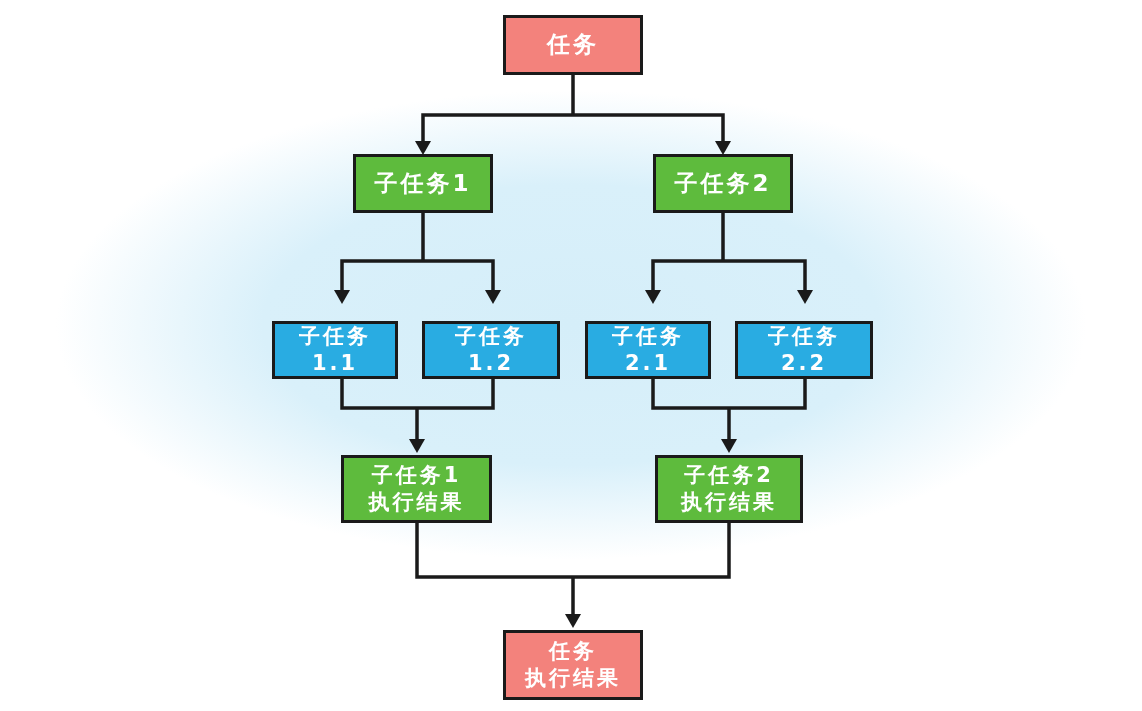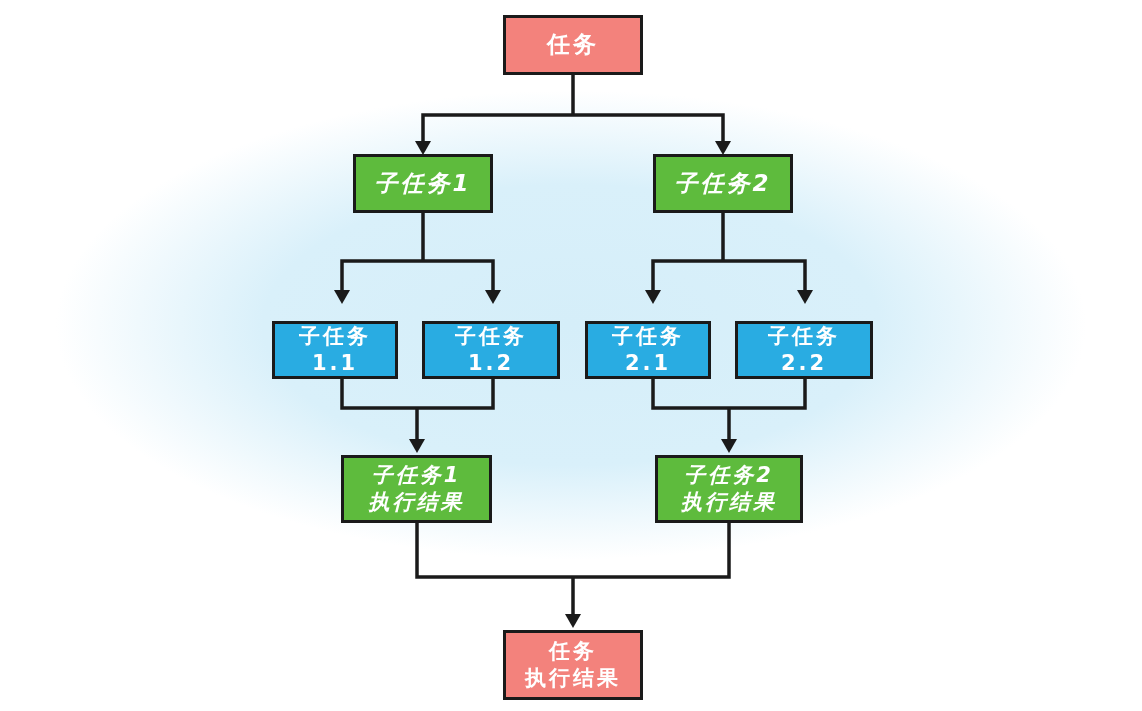--- a/index.html
+++ b/index.html
@@ -26,21 +26,21 @@
   svg.edges path{fill:none;stroke:var(--c-line);stroke-width:3.5;stroke-linecap:square;}
   svg.edges polygon{fill:var(--c-line);stroke:none;}
   .node{
     position:absolute;box-sizing:border-box;
     display:flex;align-items:center;justify-content:center;
     border:3px solid var(--c-line);
     color:var(--c-text);font-weight:bold;text-align:center;
     white-space:pre-line;letter-spacing:3px;line-height:1.3;
   }
   .node.task{background:var(--c-task);}
-  .node.subtask{background:var(--c-subtask);font-style:italic;}
+  .node.subtask{background:var(--c-subtask);}
   .node.leaf{background:var(--c-leaf);margin-top:16px;}
   .fs1{font-size:23px;}
   .fs2{font-size:21px;}
   #n-task   {left:503px;top:15px; width:140px;height:60px;}
   #n-sub1   {left:353px;top:154px;width:140px;height:59px;}
   #n-sub2   {left:653px;top:154px;width:140px;height:59px;}
   #n-s11    {left:272px;top:305px;width:126px;height:58px;}
   #n-s12    {left:422px;top:305px;width:138px;height:58px;}
   #n-s21    {left:585px;top:305px;width:126px;height:58px;}
   #n-s22    {left:735px;top:305px;width:138px;height:58px;}

